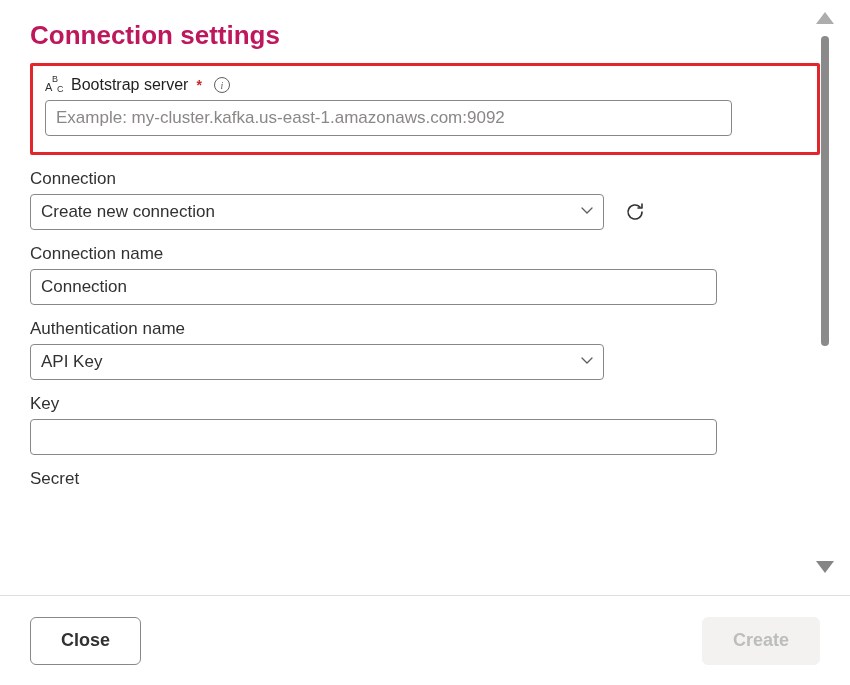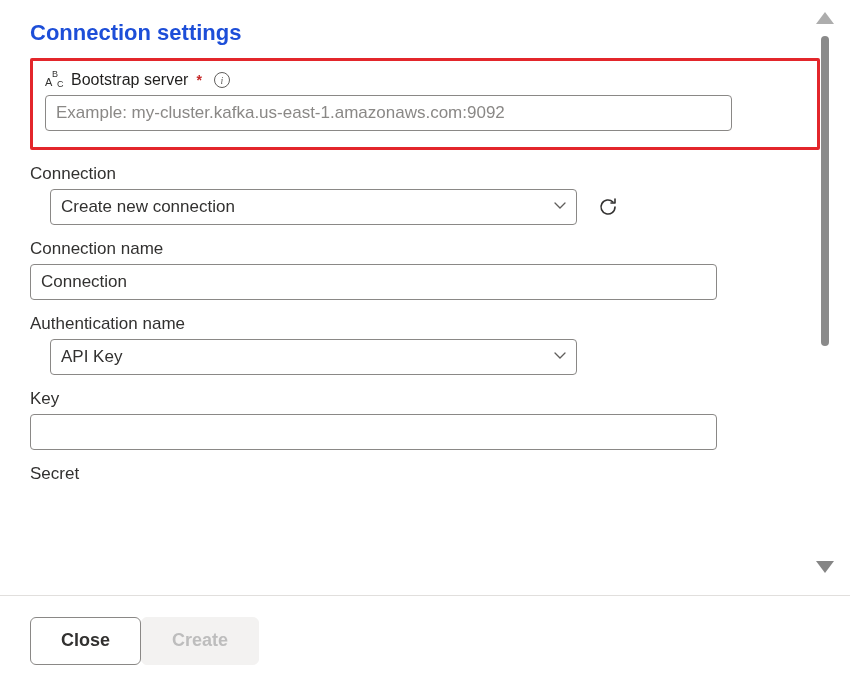--- a/index.html
+++ b/index.html
@@ -16,23 +16,23 @@
       overflow: hidden;
       position: relative;
       background: #fff;
     }
     .main-content {
       padding: 20px 30px 10px 30px;
       height: 575px;
       overflow: hidden;
     }
     .section-title {
-      font-size: 22px;
+      font-size: 26px;
       font-weight: 600;
-      color: #1d4ed8;
+      color: #be185d;
       margin-bottom: 12px;
     }
     .highlight-box {
       border: 3px solid #e3262b;
       padding: 10px 12px 16px 12px;
       margin-bottom: 14px;
       border-radius: 2px;
     }
     .field-label-row {
       display: flex;
@@ -114,22 +114,21 @@
     .text-input::placeholder {
       color: #8a8886;
     }
     .select-row {
       display: flex;
       align-items: center;
       gap: 18px;
     }
     .select-wrapper {
       position: relative;
-      width: 527px;
-      margin-left: 20px;
+      width: 574px;
     }
     .select-input {
       width: 100%;
       height: 36px;
       border: 1px solid #8a8886;
       border-radius: 4px;
       padding: 0 34px 0 10px;
       font-size: 17px;
       color: #323130;
       font-family: inherit;
@@ -198,20 +197,21 @@
     }
     .footer {
       position: absolute;
       bottom: 0;
       left: 0;
       right: 0;
       height: 90px;
       border-top: 1px solid #e1dfdd;
       display: flex;
       align-items: center;
+      justify-content: space-between;
       padding: 0 30px;
     }
     .btn {
       height: 48px;
       padding: 0 30px;
       font-size: 18px;
       font-family: inherit;
       border-radius: 6px;
       cursor: pointer;
       font-weight: 600;

